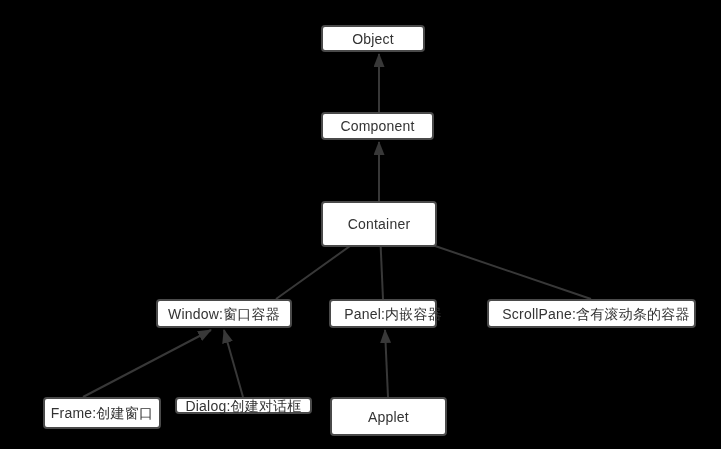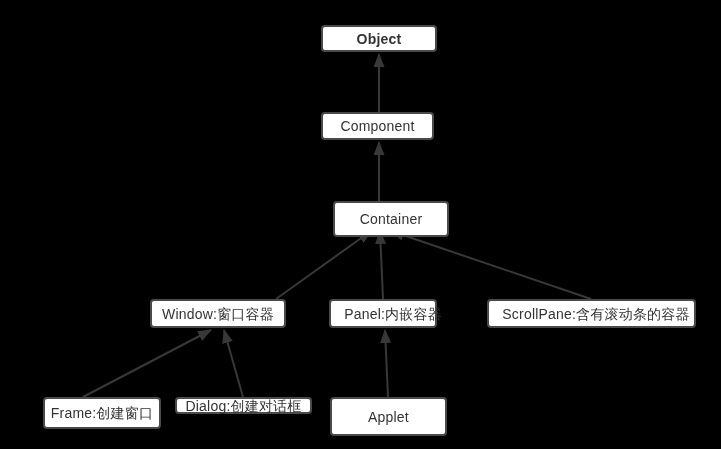--- a/index.html
+++ b/index.html
@@ -61,30 +61,30 @@
         <line class="edge-line" x1="379" y1="201" x2="379" y2="142" marker-end="url(#arrowhead)"></line>
         <line class="edge-line" x1="276" y1="299" x2="371" y2="231" marker-end="url(#arrowhead)"></line>
         <line class="edge-line" x1="383" y1="299" x2="380" y2="231" marker-end="url(#arrowhead)"></line>
         <line class="edge-line" x1="591" y1="299" x2="391" y2="231" marker-end="url(#arrowhead)"></line>
         <line class="edge-line" x1="83" y1="397" x2="211" y2="330" marker-end="url(#arrowhead)"></line>
         <line class="edge-line" x1="243" y1="397" x2="224" y2="330" marker-end="url(#arrowhead)"></line>
         <line class="edge-line" x1="388" y1="397" x2="385" y2="330" marker-end="url(#arrowhead)"></line>
       </g>
   </svg>
   <div id="node-group">
-      <div class="node" style="left: 321px; top: 25px; width: 116px; height: 27px; font-weight: bold;">
+      <div class="node" style="left: 321px; top: 25px; width: 104px; height: 27px;">
         <span class="node-label">Object</span>
       </div>
       <div class="node" style="left: 321px; top: 112px; width: 113px; height: 28px;">
         <span class="node-label">Component</span>
       </div>
-      <div class="node" style="left: 333px; top: 201px; width: 116px; height: 36px; text-align: center;">
+      <div class="node" style="left: 321px; top: 201px; width: 116px; height: 46px; text-align: center;">
         <span class="node-label">Container</span>
       </div>
-      <div class="node" style="left: 150px; top: 299px; width: 136px; height: 29px;">
+      <div class="node" style="left: 156px; top: 299px; width: 136px; height: 29px;">
         <span class="node-label">Window:窗口容器</span>
       </div>
       <div class="node" style="left: 329px; top: 299px; width: 108px; height: 29px; padding-left: 20px;">
         <span class="node-label">Panel:内嵌容器</span>
       </div>
       <div class="node" style="left: 487px; top: 299px; width: 209px; height: 29px; padding-left: 9px;">
         <span class="node-label">ScrollPane:含有滚动条的容器</span>
       </div>
       <div class="node" style="left: 25px; top: 397px; width: 118px; height: 32px; margin-left: 18px;">
         <span class="node-label">Frame:创建窗口</span>

